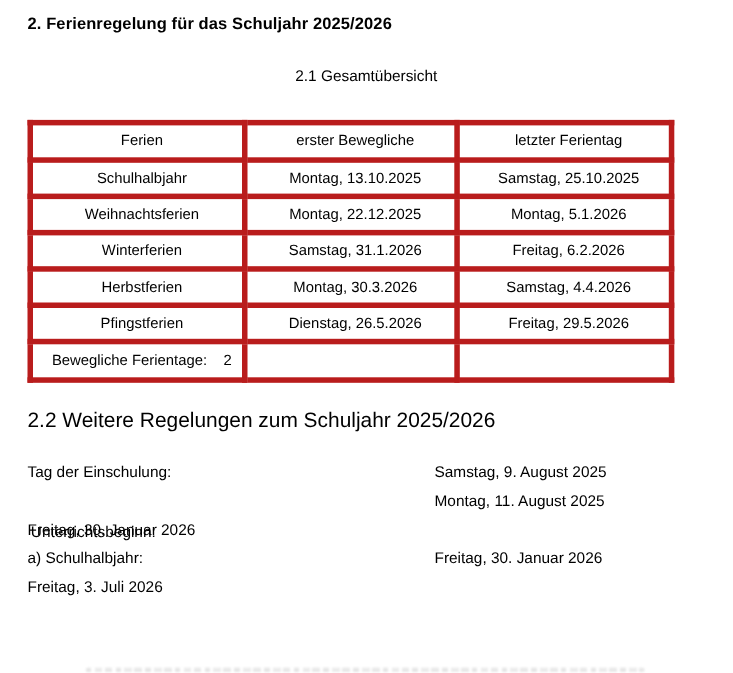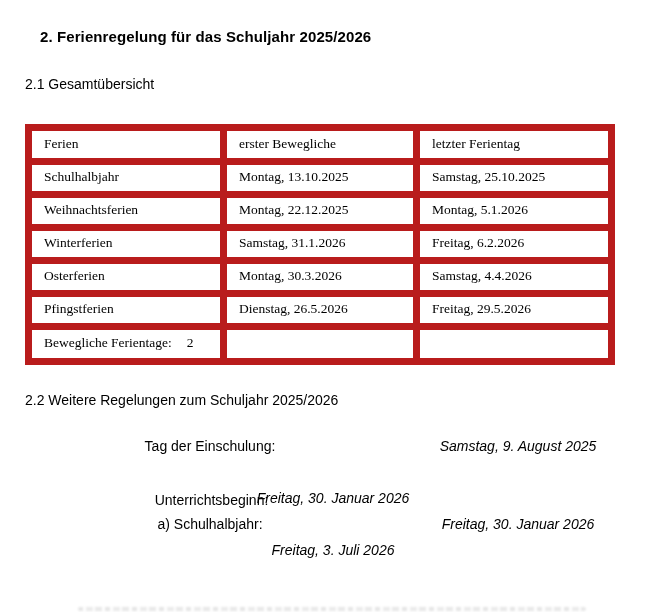--- a/index.html
+++ b/index.html
@@ -13,75 +13,74 @@
     position: relative;
     overflow: hidden;
     font-family: "Liberation Sans", sans-serif;
     color: #000000;
     -webkit-font-smoothing: antialiased;
   }
   .page {
     padding: 13px 25px 0 25px;
   }
   .heading {
-    margin: 15px;
+    margin: 0;
     font-size: 15px;
     font-weight: bold;
     line-height: 17px;
     letter-spacing: 0.1px;
   }
   .subheading-1 {
     margin-top: 31px;
     font-size: 14px;
     line-height: 16px;
+    text-align: center;
   }
   table.holiday-table {
     margin-top: 32px;
     border-collapse: collapse;
     table-layout: fixed;
     width: 583px;
   }
   table.holiday-table th,
   table.holiday-table td {
-    border: 7px solid #b91c1c;
-    text-align: left;
+    border: 5px solid #b91c1c;
+    text-align: center;
     vertical-align: middle;
     font-weight: normal;
     font-size: 13.5px;
     padding: 0 4px 2px 12px;
     overflow: hidden;
     white-space: nowrap;
-    font-family: Liberation Serif, serif;
   }
   tr.header-row { height: 34px; }
   tr.data-row   { height: 33px; }
   tr.last-row   { height: 35px; }
   .flex-count { margin-left: 15px; }
   .subheading-2 {
     margin-top: 27px;
-    font-size: 14px;
+    font-size: 19px;
     line-height: 16px;
   }
   .kv-list {
     margin-top: 25px;
-    text-align: center;
   }
   .kv-row {
     display: flex;
     height: 26px;
     line-height: 26px;
     font-size: 14px;
   }
   .kv-label {
     width: 370px;
     box-sizing: border-box;
     flex: 0 0 auto;
   }
   .kv-label.indented { padding-left: 3px; margin-top: 28px; }
-  .kv-value { flex: 1 1 auto; font-style: italic; }
+  .kv-value { flex: 1 1 auto; }
   .cutoff-remnant {
     position: absolute;
     left: 78px;
     top: 607px;
     width: 508px;
     height: 4px;
     border-radius: 2px;
     opacity: 0.30;
     filter: blur(0.8px);
     background: repeating-linear-gradient(90deg,
@@ -120,21 +119,21 @@
         <td>Weihnachtsferien</td>
         <td>Montag, 22.12.2025</td>
         <td>Montag, 5.1.2026</td>
       </tr>
       <tr class="data-row">
         <td>Winterferien</td>
         <td>Samstag, 31.1.2026</td>
         <td>Freitag, 6.2.2026</td>
       </tr>
       <tr class="data-row">
-        <td>Osterferien</td>
+        <td>Herbstferien</td>
         <td>Montag, 30.3.2026</td>
         <td>Samstag, 4.4.2026</td>
       </tr>
       <tr class="data-row">
         <td>Pfingstferien</td>
         <td>Dienstag, 26.5.2026</td>
         <td>Freitag, 29.5.2026</td>
       </tr>
       <tr class="last-row">
         <td>
@@ -148,20 +147,21 @@
 
   <div class="subheading-2">2.2 Weitere Regelungen zum Schuljahr 2025/2026</div>
 
   <div class="kv-list">
     <div class="kv-row">
       <div class="kv-label">Tag der Einschulung:</div>
       <div class="kv-value">Samstag, 9. August 2025</div>
     </div>
     <div class="kv-row">
       <div class="kv-label indented">Unterrichtsbeginn:</div>
+      <div class="kv-value">Montag, 11. August 2025</div>
     </div>
     <div class="kv-row">
       <div class="kv-value">Freitag, 30. Januar 2026</div>
     </div>
     <div class="kv-row">
       <div class="kv-label">a) Schulhalbjahr:</div>
       <div class="kv-value">Freitag, 30. Januar 2026</div>
     </div>
     <div class="kv-row">
       <div class="kv-value">Freitag, 3. Juli 2026</div>

